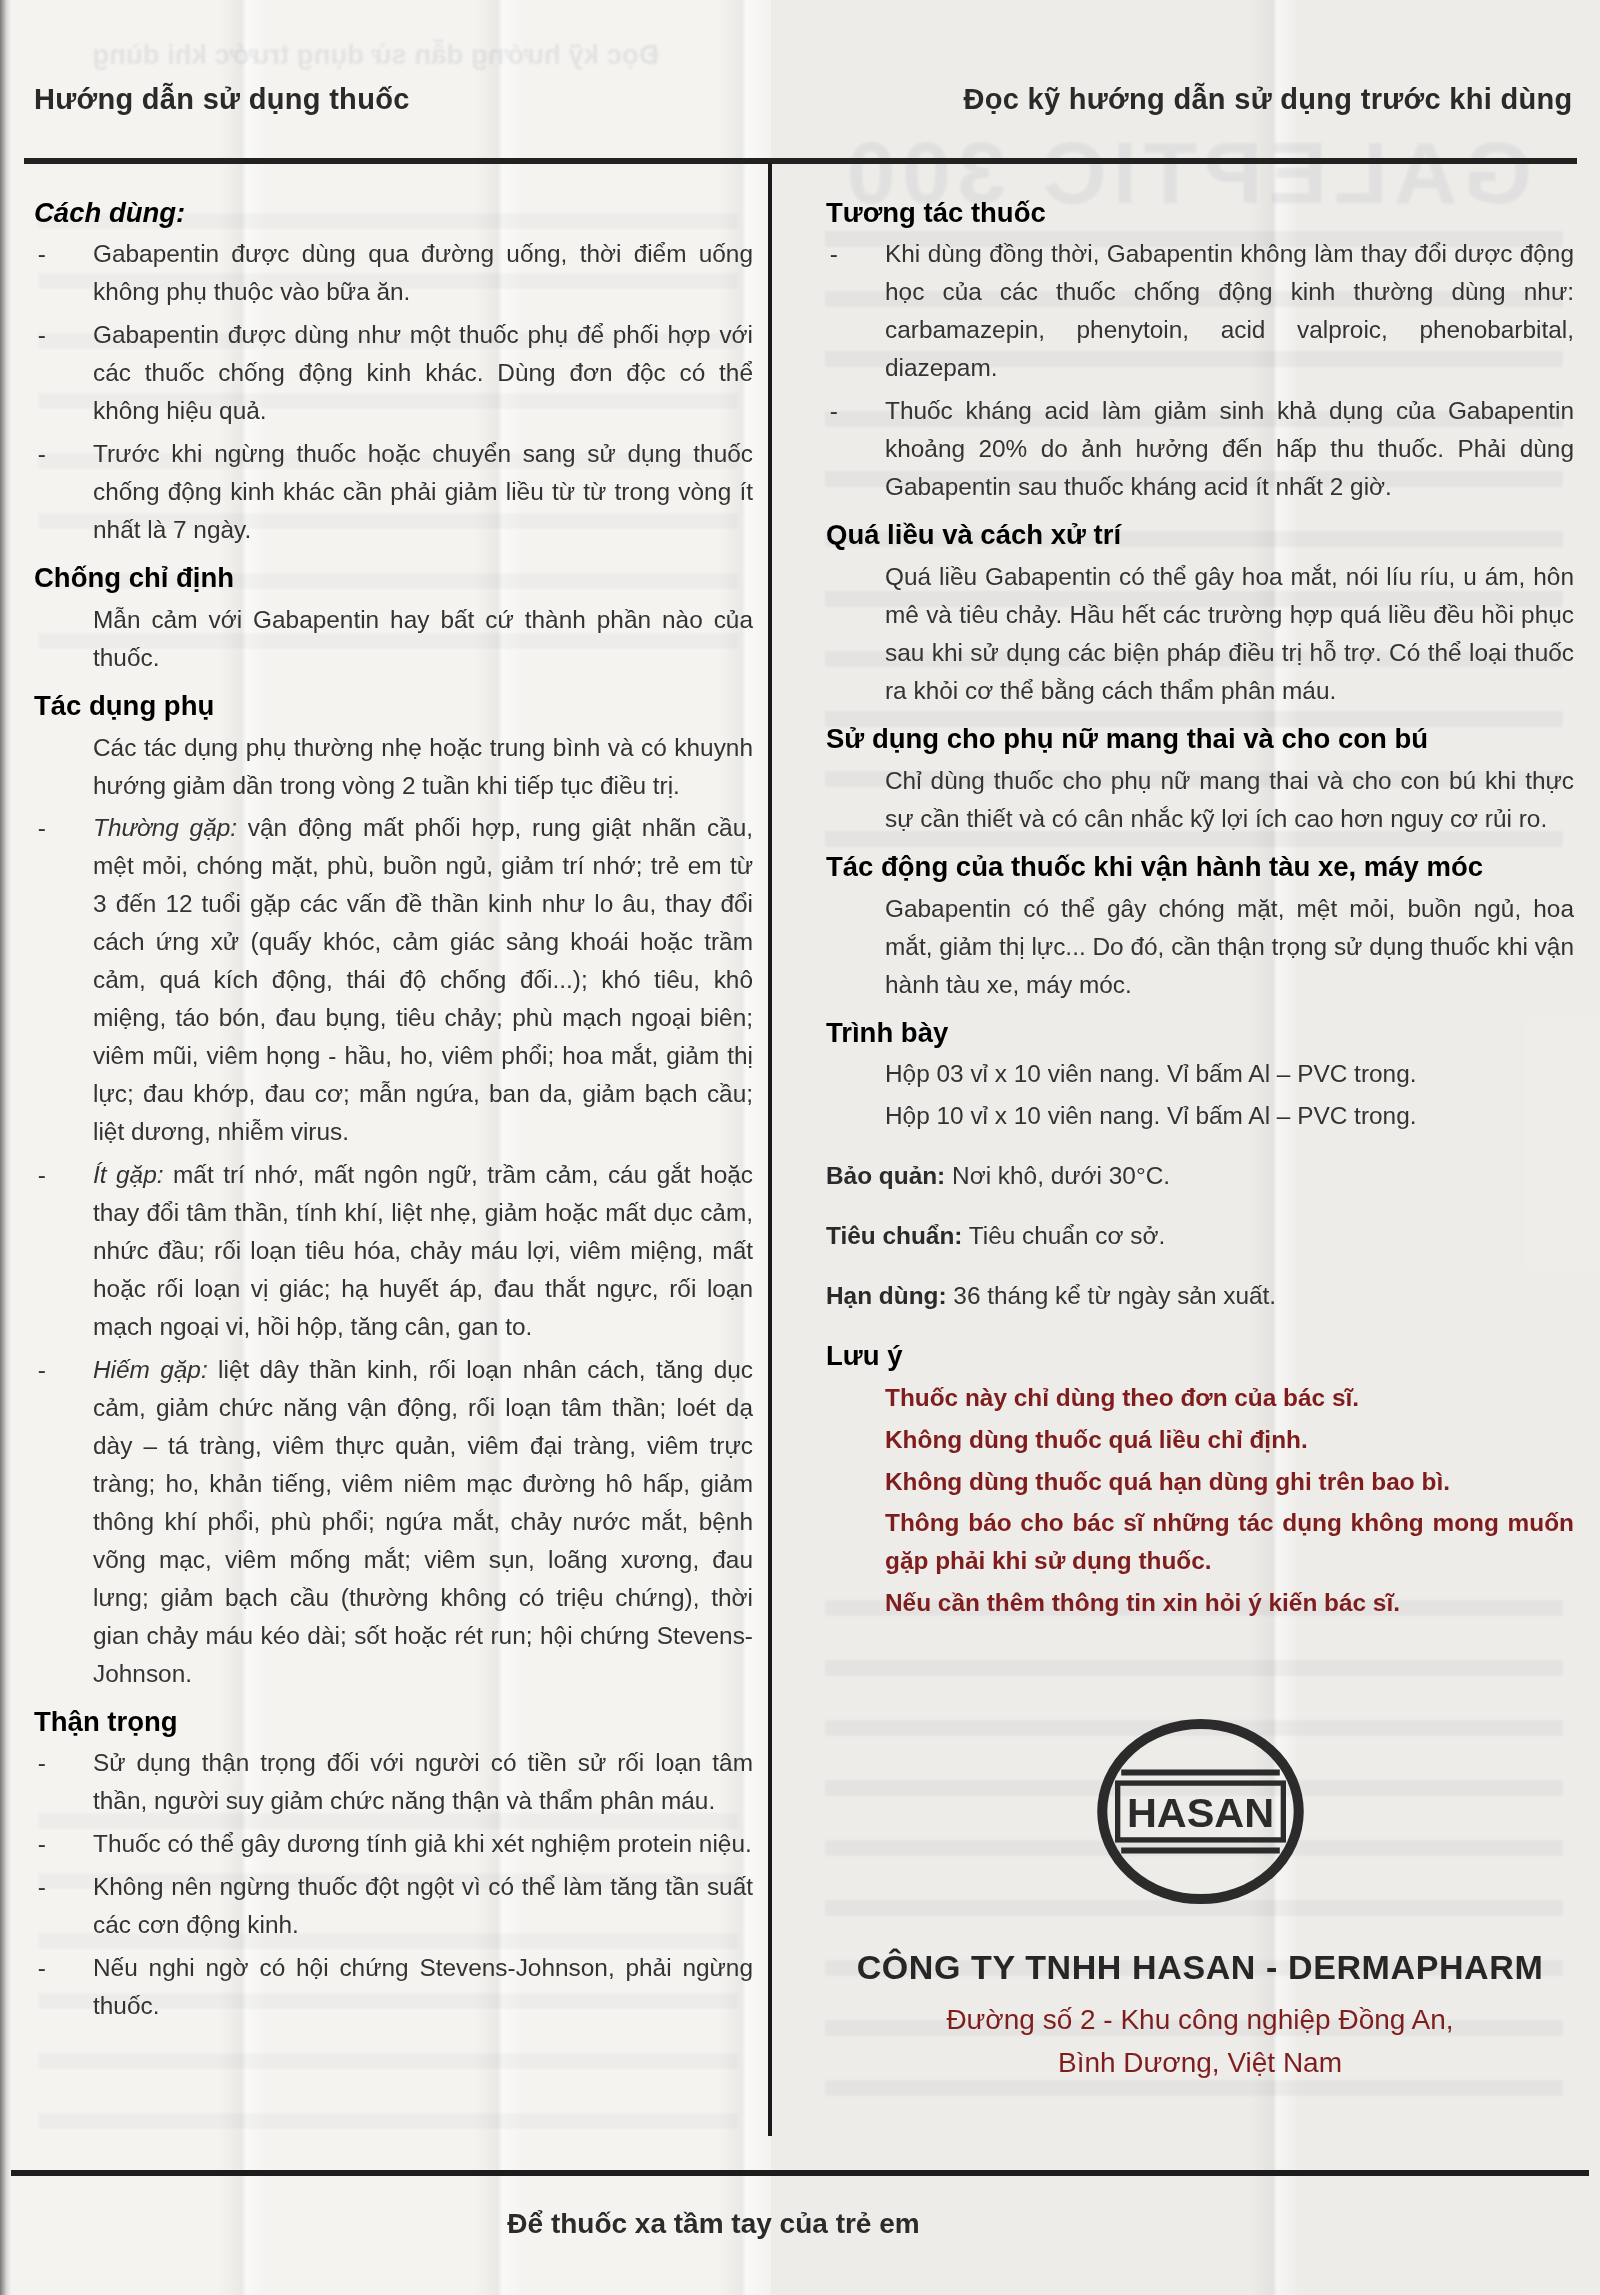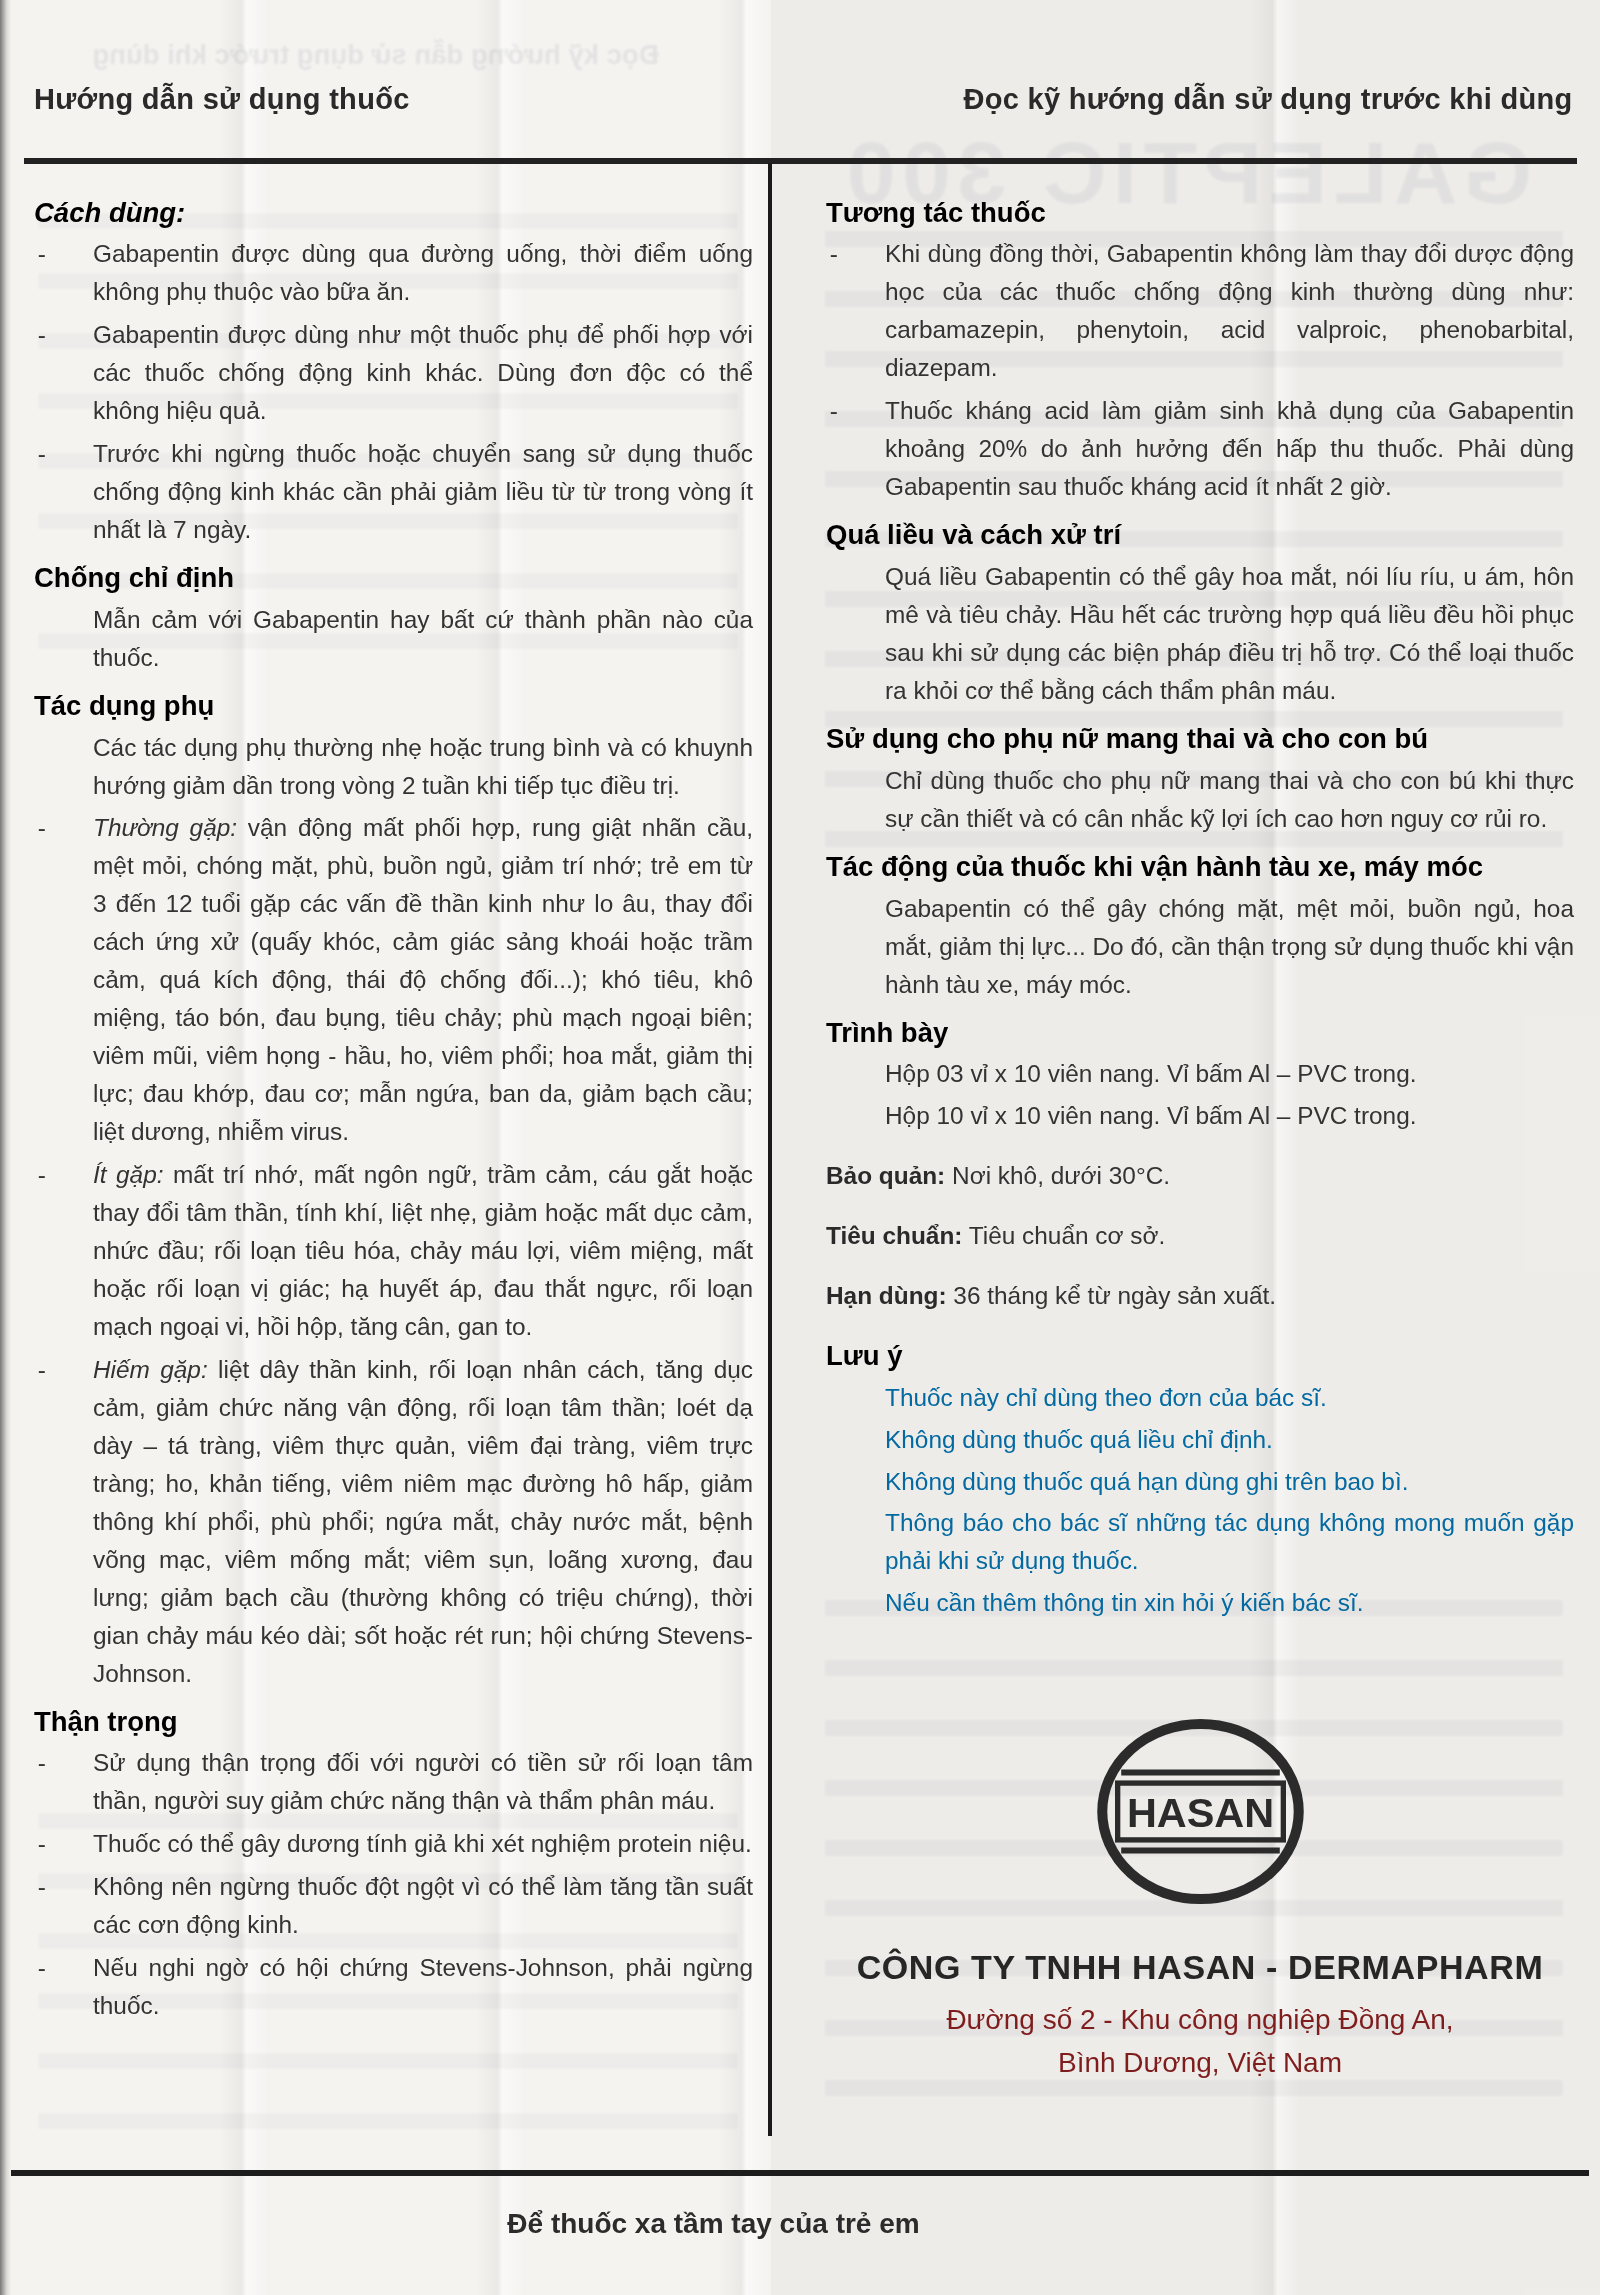--- a/index.html
+++ b/index.html
@@ -60,21 +60,21 @@
   .sec { margin-bottom: 10px; }
   .h { font-size: 27.5px; font-weight: bold; color: #000000; margin: 7.5px 0 3.8px 0; line-height: 38px; }
   .h.ital { font-style: italic; }
   .ital { font-style: italic; }
   .b { font-weight: bold; color: #2a2a2a; }
 
   .ind { padding-left: 59px; text-align: justify; margin-bottom: 3.8px; }
   .li  { position: relative; padding-left: 59px; text-align: justify; margin-bottom: 5px; }
   .li::before { content: "-"; position: absolute; left: 3.8px; top: 0; }
   .kv { margin: 22px 0; }
-  .note { padding-left: 59px; font-weight: normal; color: #0369a1; text-align: justify; margin-bottom: 3.8px; }
+  .note { padding-left: 59px; font-weight: bold; color: #7f1d1d; text-align: justify; margin-bottom: 3.8px; }
   .plain-line { padding-left: 59px; margin-bottom: 3.8px; }
 
   
   .company { margin-top: 94px; text-align: center; }
   .logo-wrap { display: flex; justify-content: center; }
   .logo { width: 213px; height: 191px; }
   .company-name { font-size: 34px; font-weight: bold; color: #262626; margin-top: 41px; letter-spacing: 0.6px; }
   .company-addr { font-size: 28px; color: #7f1d1d; line-height: 43px; margin-top: 11.3px; }
 </style>
 </head>

